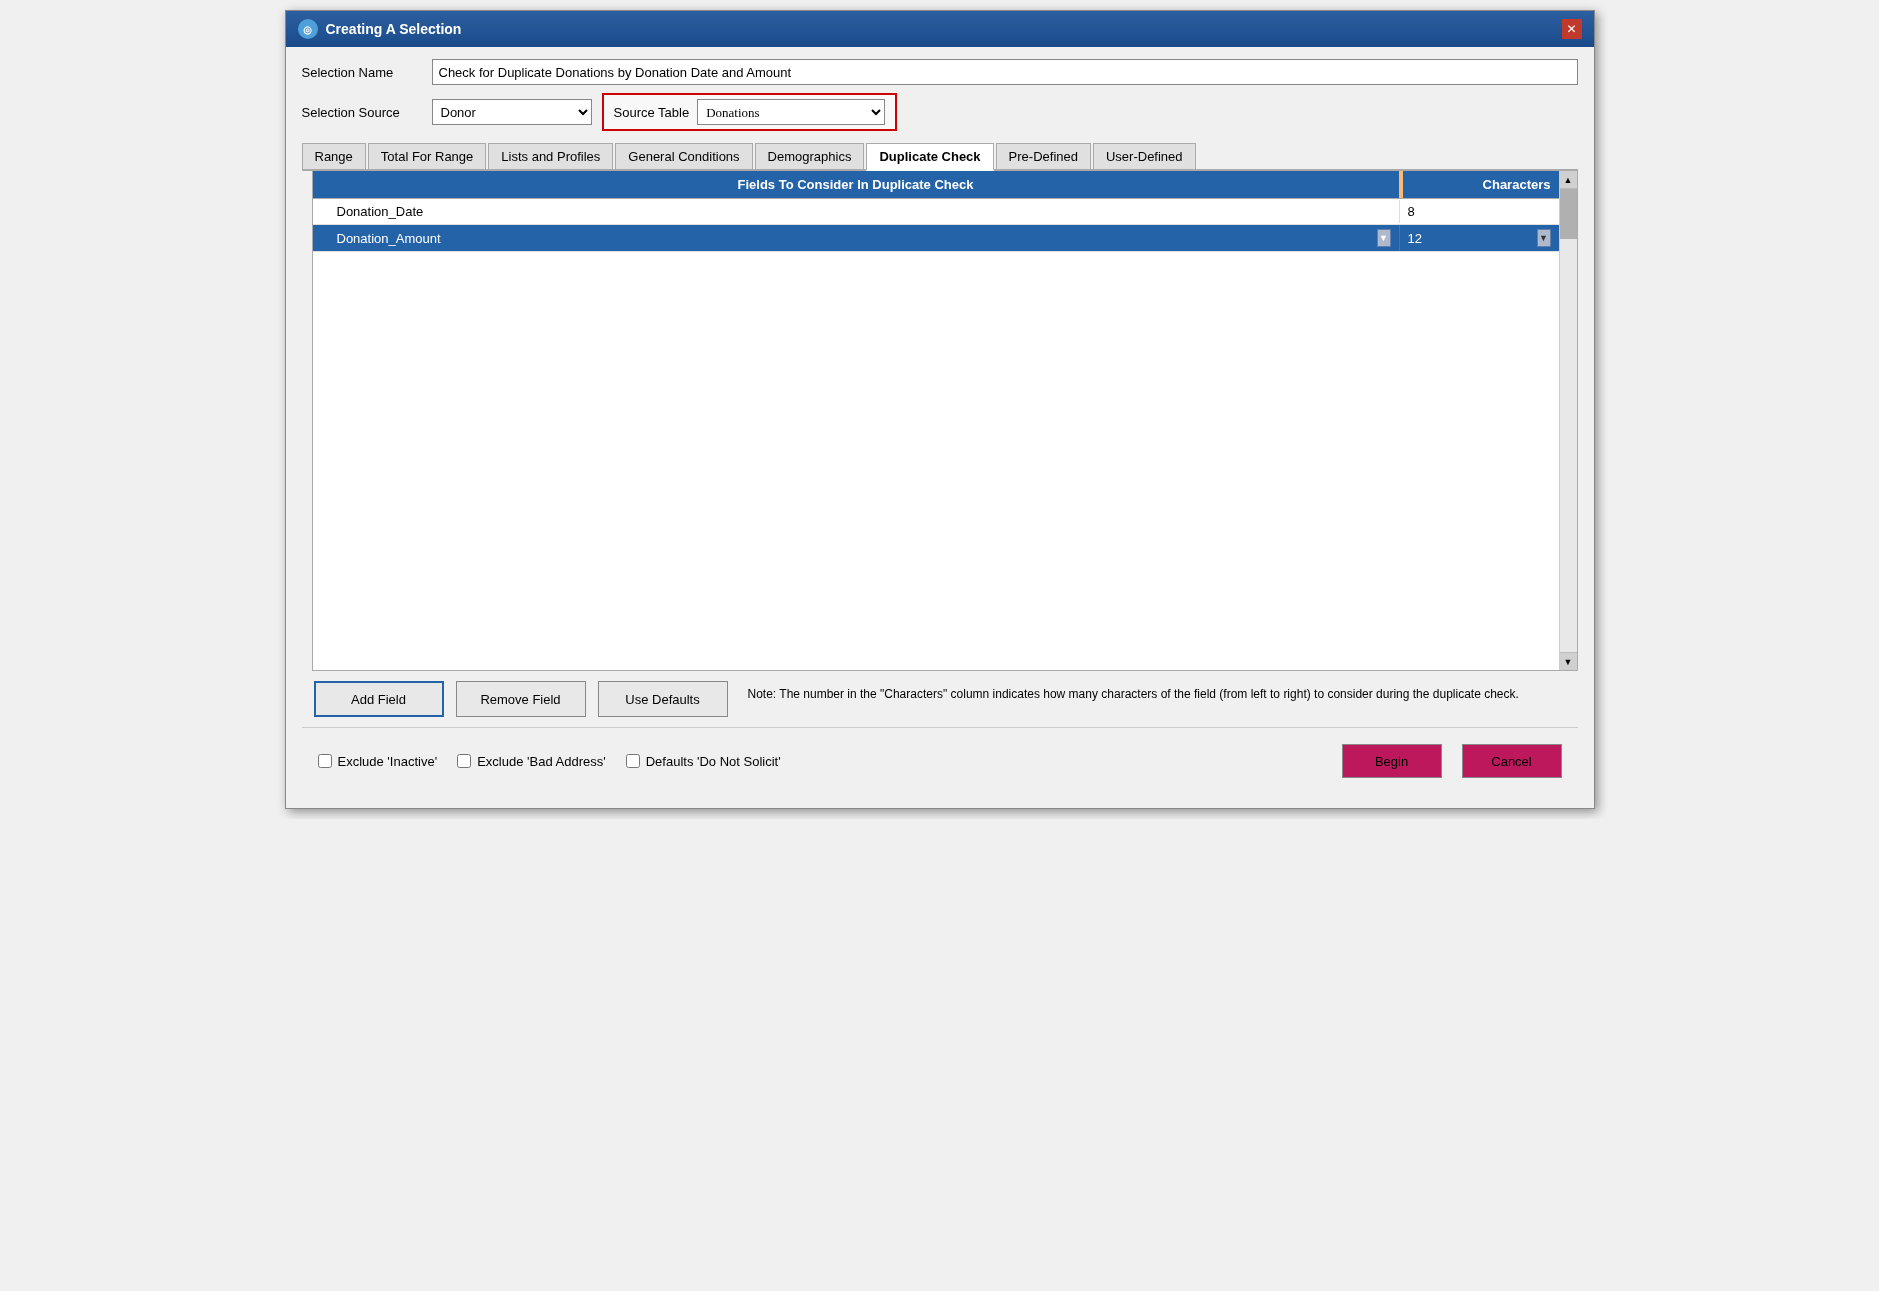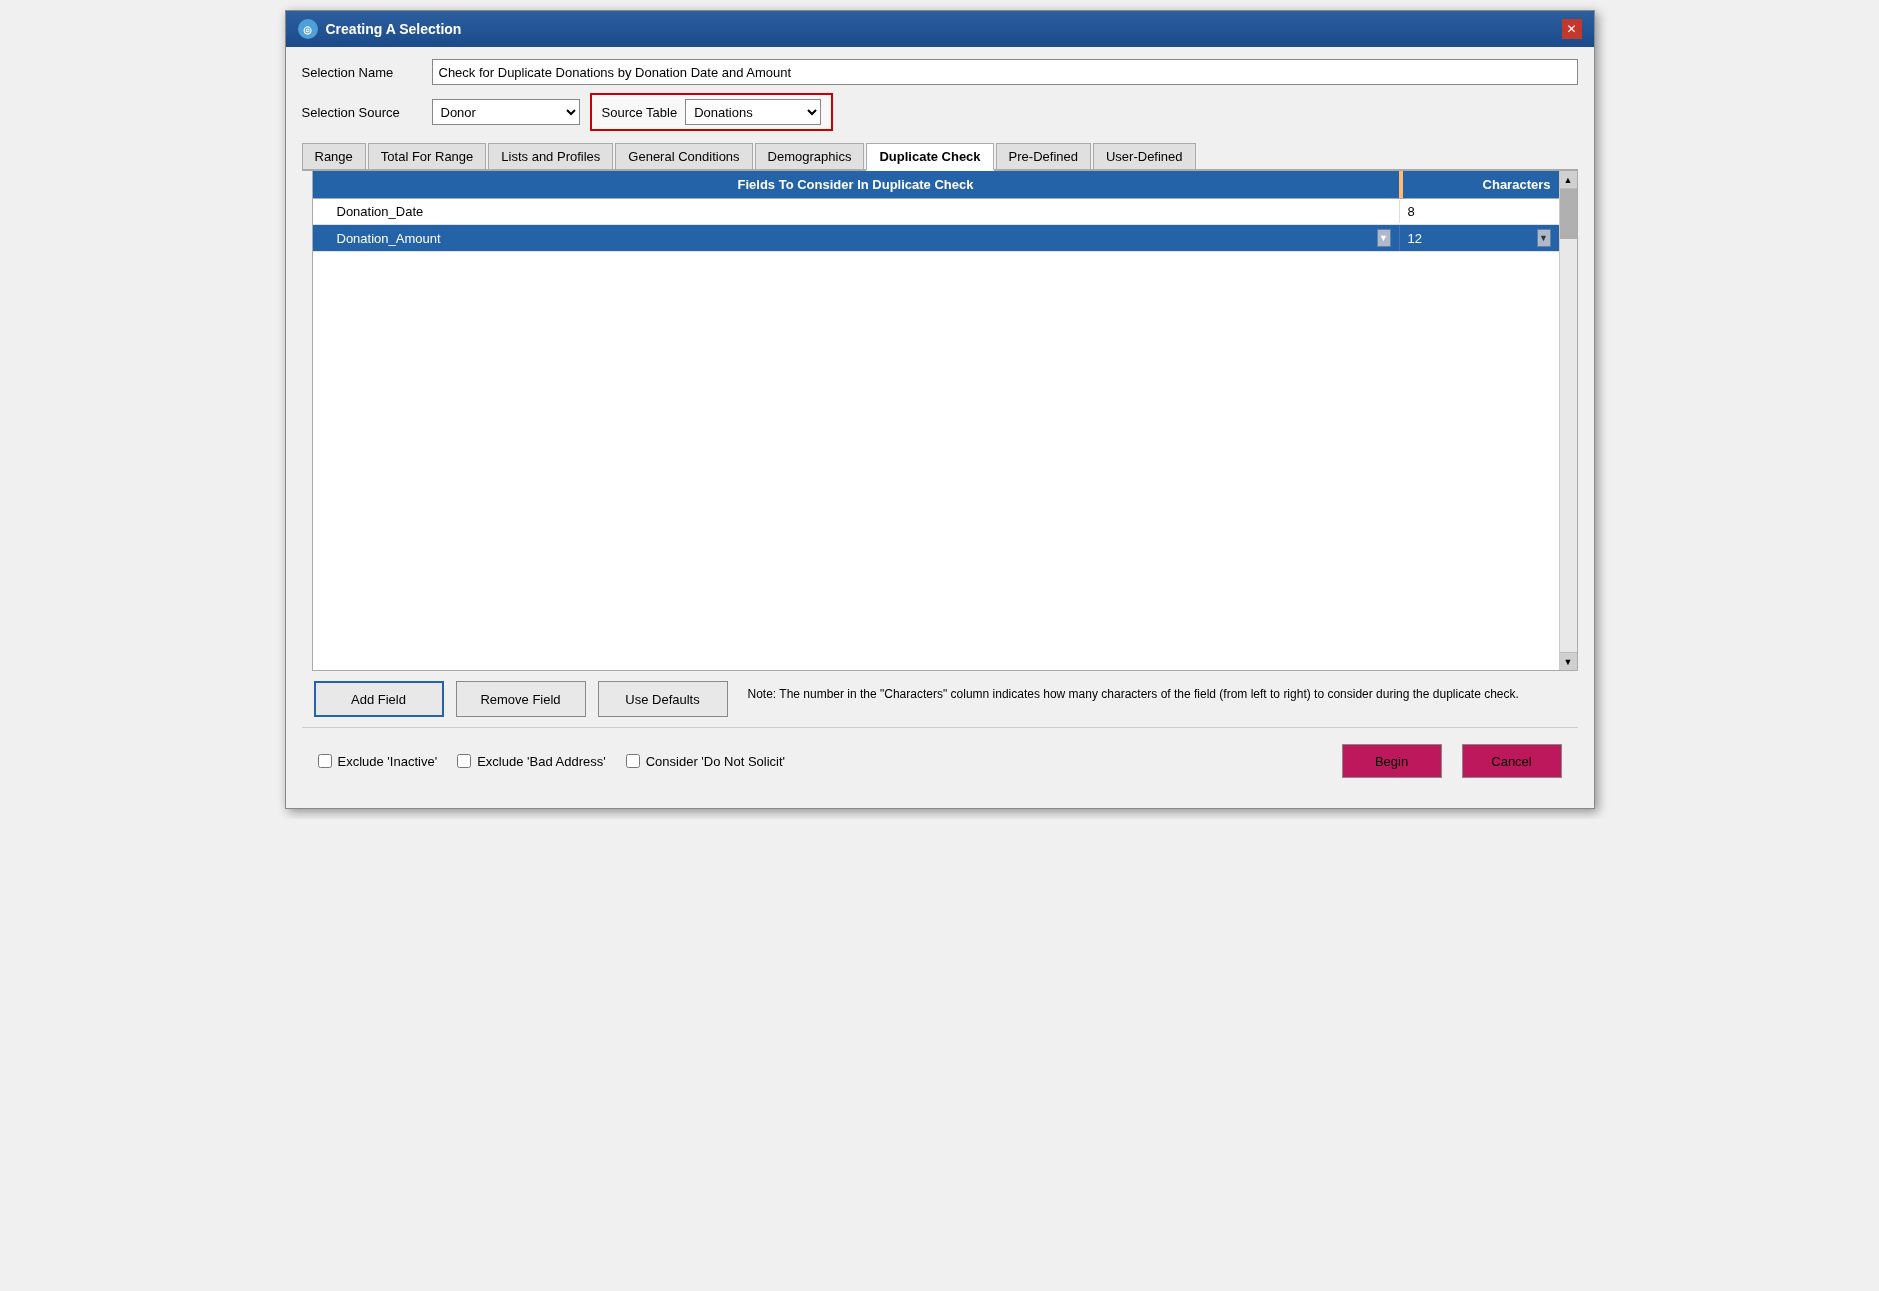--- a/index.html
+++ b/index.html
@@ -328,26 +328,26 @@
   <div class="window-body">
 
     <div class="form-row">
       <span class="form-label">Selection Name</span>
       <input class="selection-name-input" type="text" value="Check for Duplicate Donations by Donation Date and Amount" style="">
     </div>
 
     <div class="form-row">
       <span class="form-label">Selection Source</span>
       <div class="source-section">
-        <select class="select-control" style="width:148px;">
+        <select class="select-control" style="width:160px;">
           <option>Donor</option>
         </select>
         <div class="source-table-box">
           <span class="source-table-label">Source Table</span>
-          <select class="select-control" style="width:136px;">
+          <select class="select-control" style="width:188px;font-family:Liberation Serif, serif;">
             <option>Donations</option>
           </select>
         </div>
       </div>
     </div>
 
     <div class="tabs-row">
       <div class="tab">Range</div>
       <div class="tab">Total For Range</div>
       <div class="tab">Lists and Profiles</div>
@@ -405,21 +405,21 @@
       <div class="checkbox-item">
         <input type="checkbox" style="">
         <label>Exclude 'Inactive'</label>
       </div>
       <div class="checkbox-item">
         <input type="checkbox" style="">
         <label>Exclude 'Bad Address'</label>
       </div>
       <div class="checkbox-item">
         <input type="checkbox" style="">
-        <label>Consider 'Do Not Solicit'</label>
+        <label>Defaults 'Do Not Solicit'</label>
       </div>
       <div class="spacer"></div>
       <button class="bottom-btn">Begin</button>
       <button class="bottom-btn">Cancel</button>
     </div>
 
   </div>
 </div>
 
 </body></html>

